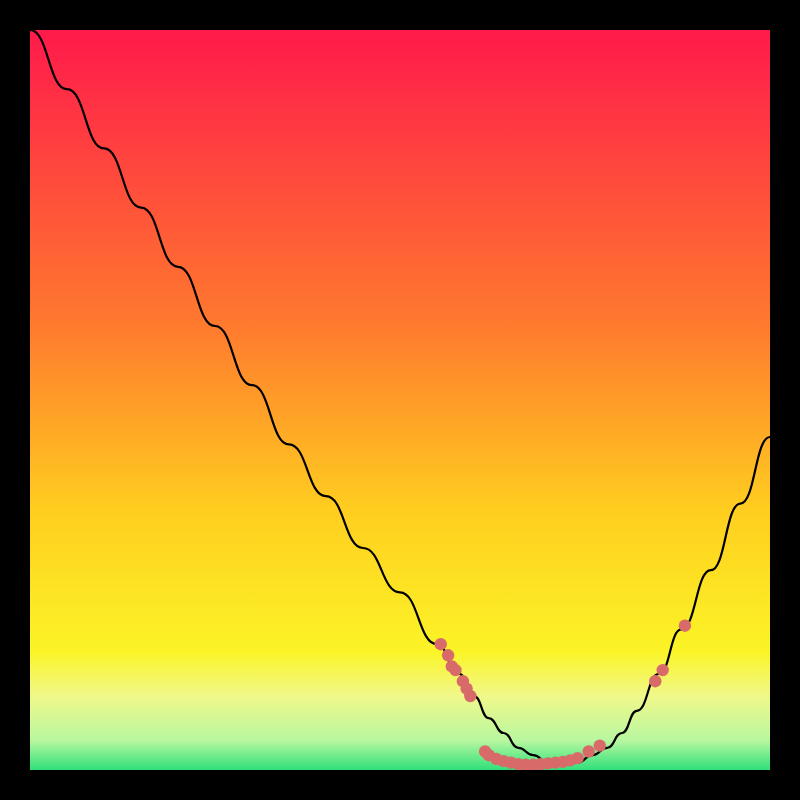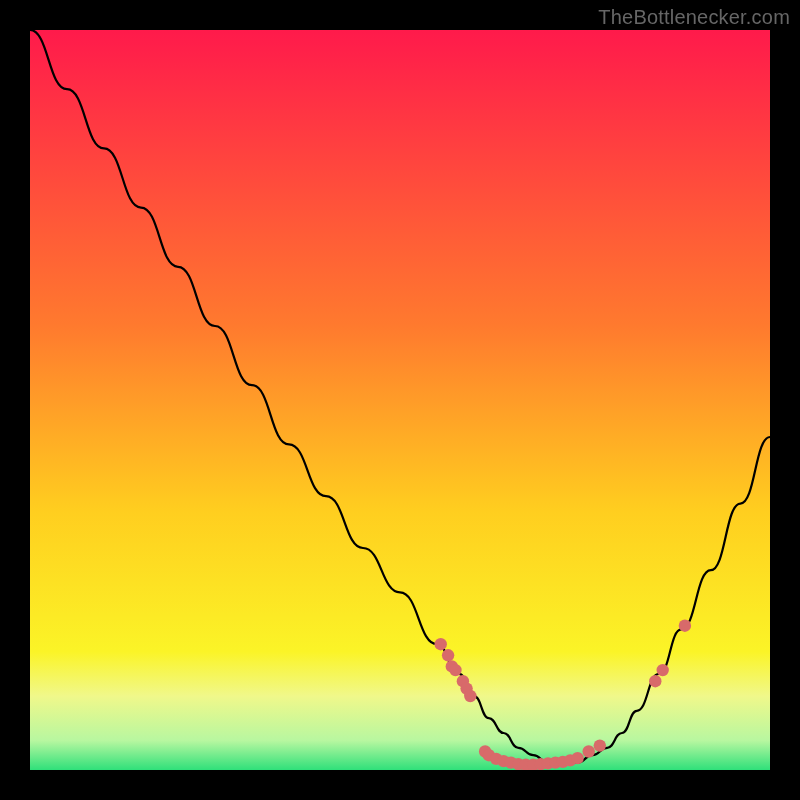--- a/index.html
+++ b/index.html
@@ -4,21 +4,20 @@
 <style>
   * { margin: 0; padding: 0; box-sizing: border-box; }
   html, body { width: 800px; height: 800px; background: #000; font-family: Arial, sans-serif; }
   .container { position: relative; width: 800px; height: 800px; background: #000; }
   .watermark { position: absolute; top: 6px; right: 10px; color: #666; font-size: 20px; font-weight: 400; letter-spacing: 0.2px; }
   .plot { position: absolute; left: 30px; top: 30px; width: 740px; height: 740px; }
 </style>
 </head>
 <body>
 <div class="container">
-  <div class="watermark">TheBottlenecker.com</div>
   <svg class="plot" viewBox="0 0 740 740" preserveAspectRatio="none">
     <defs>
       <linearGradient id="bg-grad" x1="0" y1="0" x2="0" y2="1">
         <stop id="g0" offset="0%" stop-color="#ff1a4b"></stop>
         <stop id="g1" offset="40%" stop-color="#ff7a2e"></stop>
         <stop id="g2" offset="65%" stop-color="#ffce1f"></stop>
         <stop id="g3" offset="84%" stop-color="#fbf427"></stop>
         <stop id="g4" offset="90%" stop-color="#f0f88a"></stop>
         <stop id="g5" offset="96%" stop-color="#b8f7a0"></stop>
         <stop id="g6" offset="100%" stop-color="#2fe07a"></stop>

